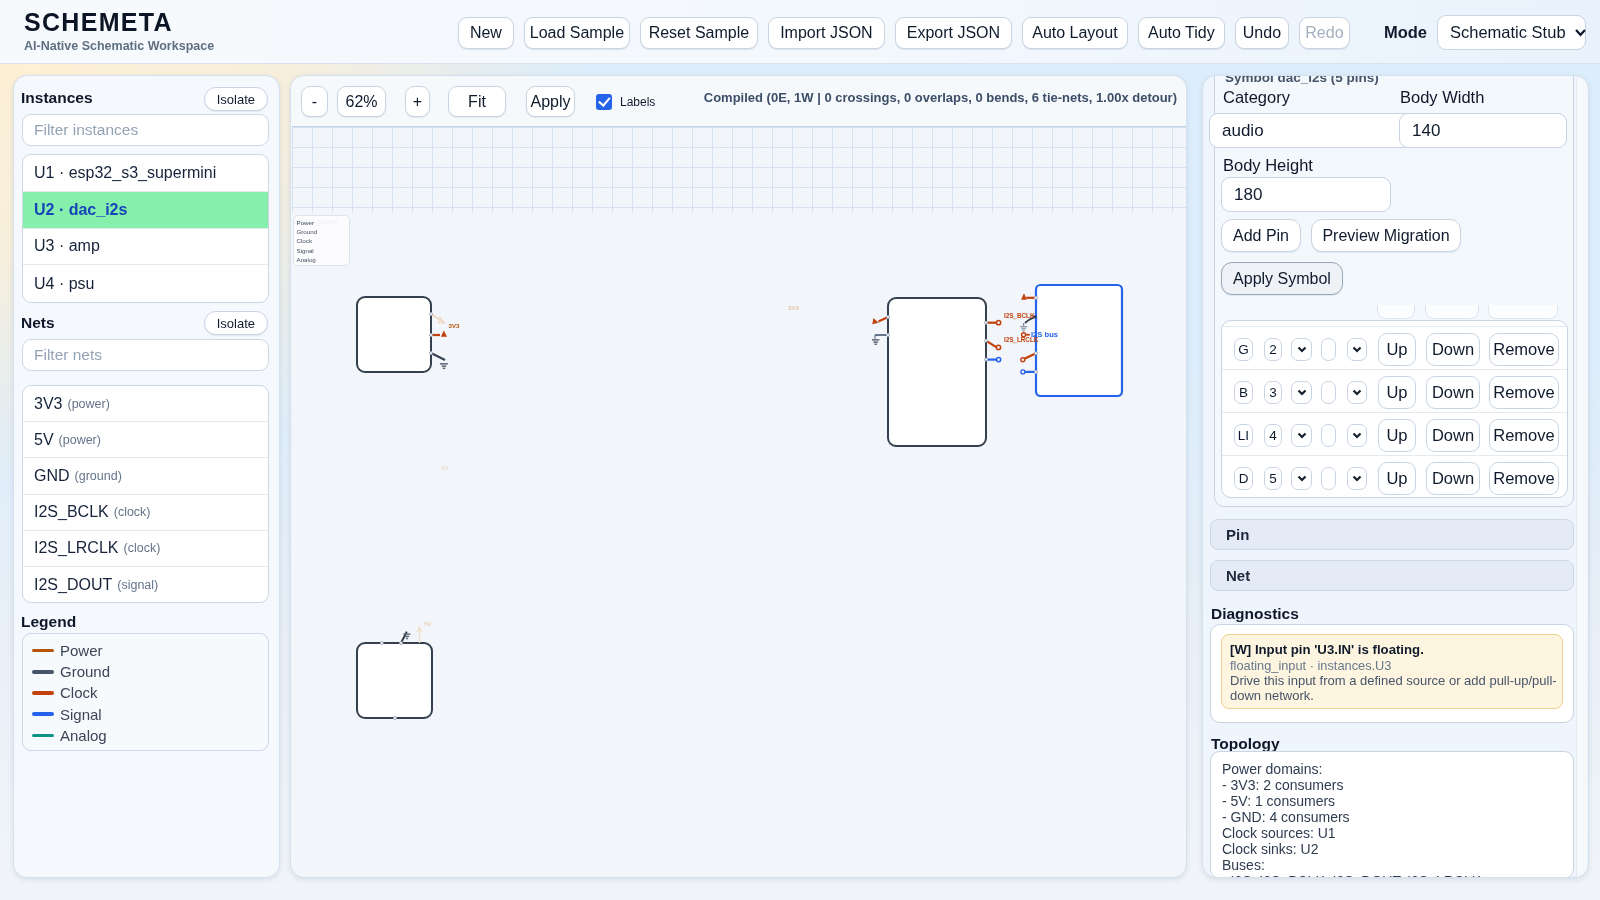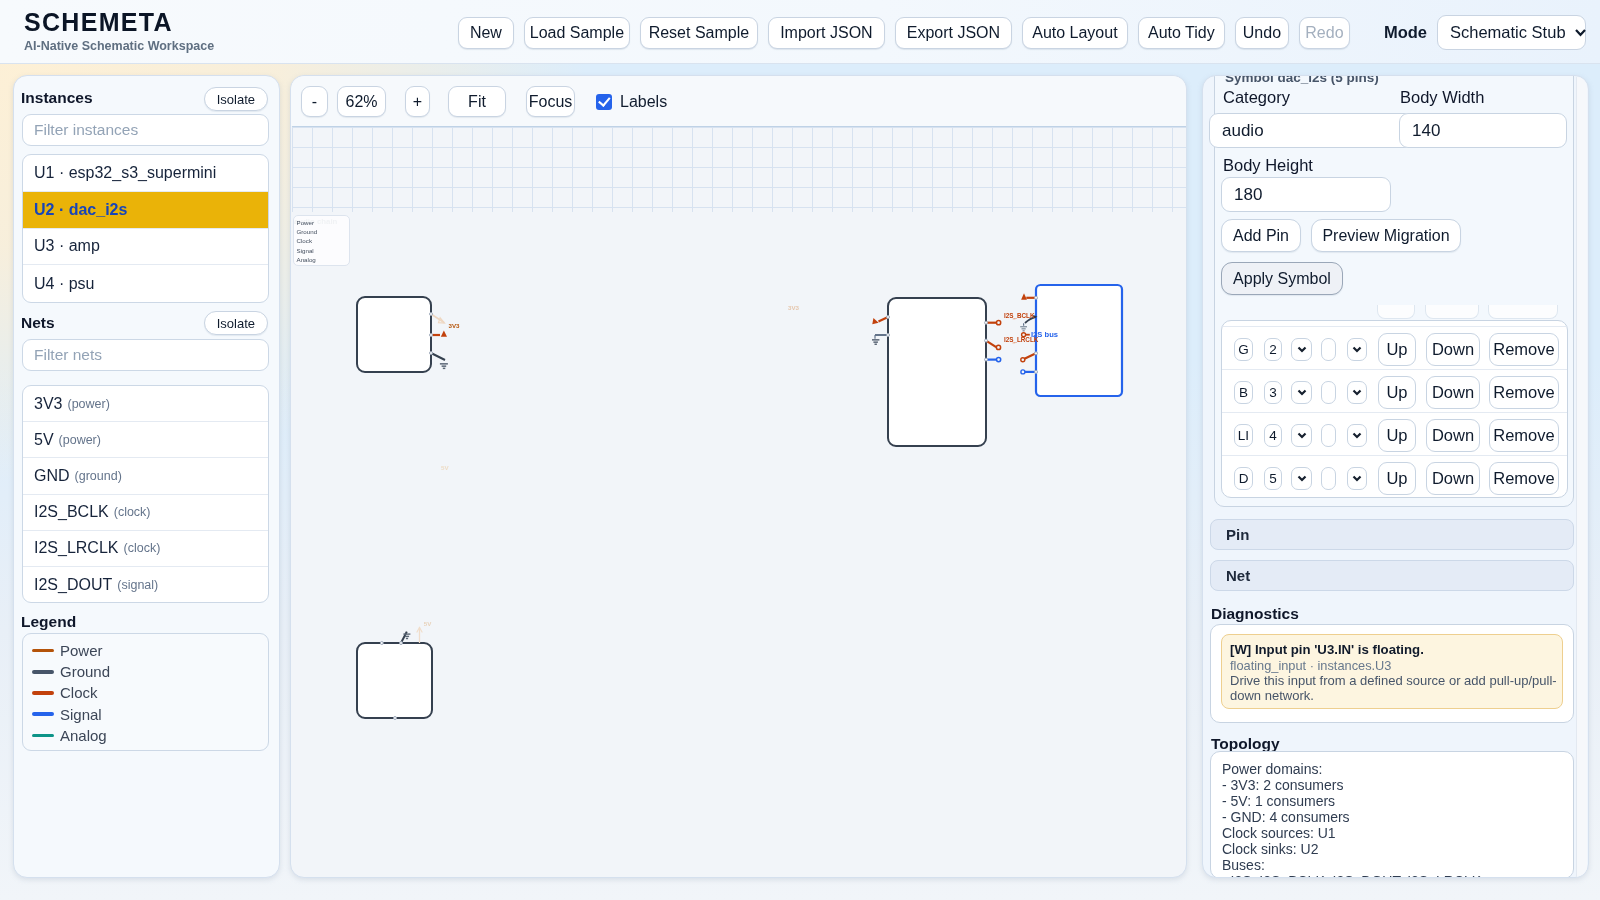--- a/index.html
+++ b/index.html
@@ -34,34 +34,34 @@
 .mini-btn { position:absolute; right:11px; background:#fff; border:1px solid #c9d4e2; border-radius:12px;
   font-size:13px; color:#0f1b2d; padding:0 12px; height:24px; display:inline-flex; align-items:center;
   box-shadow:0 1px 1px rgba(150,170,190,0.2);}
 .filter { position:absolute; left:8px; width:247px; height:32px; background:#fff; border:1px solid #ccd8e6;
   border-radius:9px; display:flex; align-items:center; padding-left:11px; color:#93a3b6; font-size:15.5px; }
 .list { position:absolute; left:8px; width:247px; background:#fff; border:1px solid #ccd8e6;
   border-radius:9px; overflow:hidden; }
 .row { height:36.8px; display:flex; align-items:center; padding-left:11px; font-size:16px;
   color:#16233a; border-bottom:1px solid #e4eaf2; }
 .row:last-child { border-bottom:none; }
-.row.sel { background:#eab308; color:#1745b8; font-weight:bold; }
+.row.sel { background:#86efac; color:#1745b8; font-weight:bold; }
 .row small { font-size:12.5px; color:#64748b; margin-left:5px; font-weight:normal;}
 #legend-box { position:absolute; left:8px; top:557px; width:247px; height:118px; background:#f7fafd;
   border:1px solid #ccd8e6; border-radius:9px; padding:6px 0 0 0; }
 .lg-row { display:flex; align-items:center; height:21.2px; padding-left:9px; font-size:15px; color:#3c4657;}
 .lg-row i { width:22px; height:3.5px; border-radius:2px; margin-right:6px; }
 
 
 #canvas { left:290px; top:75px; width:897px; height:803px; padding:0; background:#f2f5f9; overflow:hidden;}
 #ctoolbar { position:absolute; left:10px; top:10px; width:877px; height:31px; display:flex; align-items:center; gap:9px;}
 .cbtn { background:#fff; border:1px solid #c9d4e2; border-radius:9px; height:31px;
   display:inline-flex; align-items:center; justify-content:center; font-size:16px; color:#0f1b2d;
   box-shadow:0 1px 1px rgba(150,170,190,0.2);}
-#labels-wrap { display:flex; align-items:center; gap:8px; margin-left:12px; font-size:16px; color:#101c2e;}
+#labels-wrap { display:flex; align-items:center; gap:8px; margin-left:12px; font-size:12px; color:#101c2e;}
 #cbox { width:16px; height:16px; background:#2563eb; border-radius:3px; position:relative; }
 #cbox:after { content:""; position:absolute; left:4.5px; top:1.5px; width:5px; height:8.5px;
   border:solid #fff; border-width:0 2px 2px 0; transform:rotate(40deg);}
 #compiled { position:absolute; right:9px; top:14px; font-size:13px; font-weight:bold; color:#3d4e68; }
 #grid { position:absolute; left:1px; top:50px; width:895px; height:86px;
   background-image:
    linear-gradient(to right, #d7e2f0 1px, transparent 1px),
    linear-gradient(to bottom, #d7e2f0 1px, transparent 1px);
   background-size:20px 20px; border-top:1px solid #bfd2e6; background-position:0px 0px; }
 #schsvg { position:absolute; left:0; top:0; }
@@ -163,23 +163,24 @@
 </div>
 
 <div id="canvas" class="panel">
   <div style="position:absolute; left:0; top:0; width:100%; height:50px; background:#f6f9fc; border-radius:13px 13px 0 0;"></div>
   <div id="grid"></div>
   <div id="ctoolbar">
     <span class="cbtn" style="width:27px">-</span>
       <span class="cbtn" style="width:49px">62%</span>
       <span class="cbtn" style="width:25px; margin-left:10px">+</span>
     <span class="cbtn" style="width:58px; margin-left:9px">Fit</span>
-      <span class="cbtn" style="width:49px; margin-left:11px">Focus</span>
+      <span class="cbtn" style="width:49px; margin-left:11px">Apply</span>
     <span id="labels-wrap"><span id="cbox"></span>Labels</span>
   </div>
+  <div id="compiled">Compiled (0E, 1W | 0 crossings, 0 overlaps, 0 bends, 6 tie-nets, 1.00x detour)</div>
   <div id="wm">audio chain</div>
   <div id="clegend">
     <div class="cl-row">Power</div>
     <div class="cl-row">Ground</div>
     <div class="cl-row">Clock</div>
     <div class="cl-row">Signal</div>
     <div class="cl-row">Analog</div>
   </div>
   <svg id="schsvg" width="897" height="802" viewBox="0 0 897 802">
 

